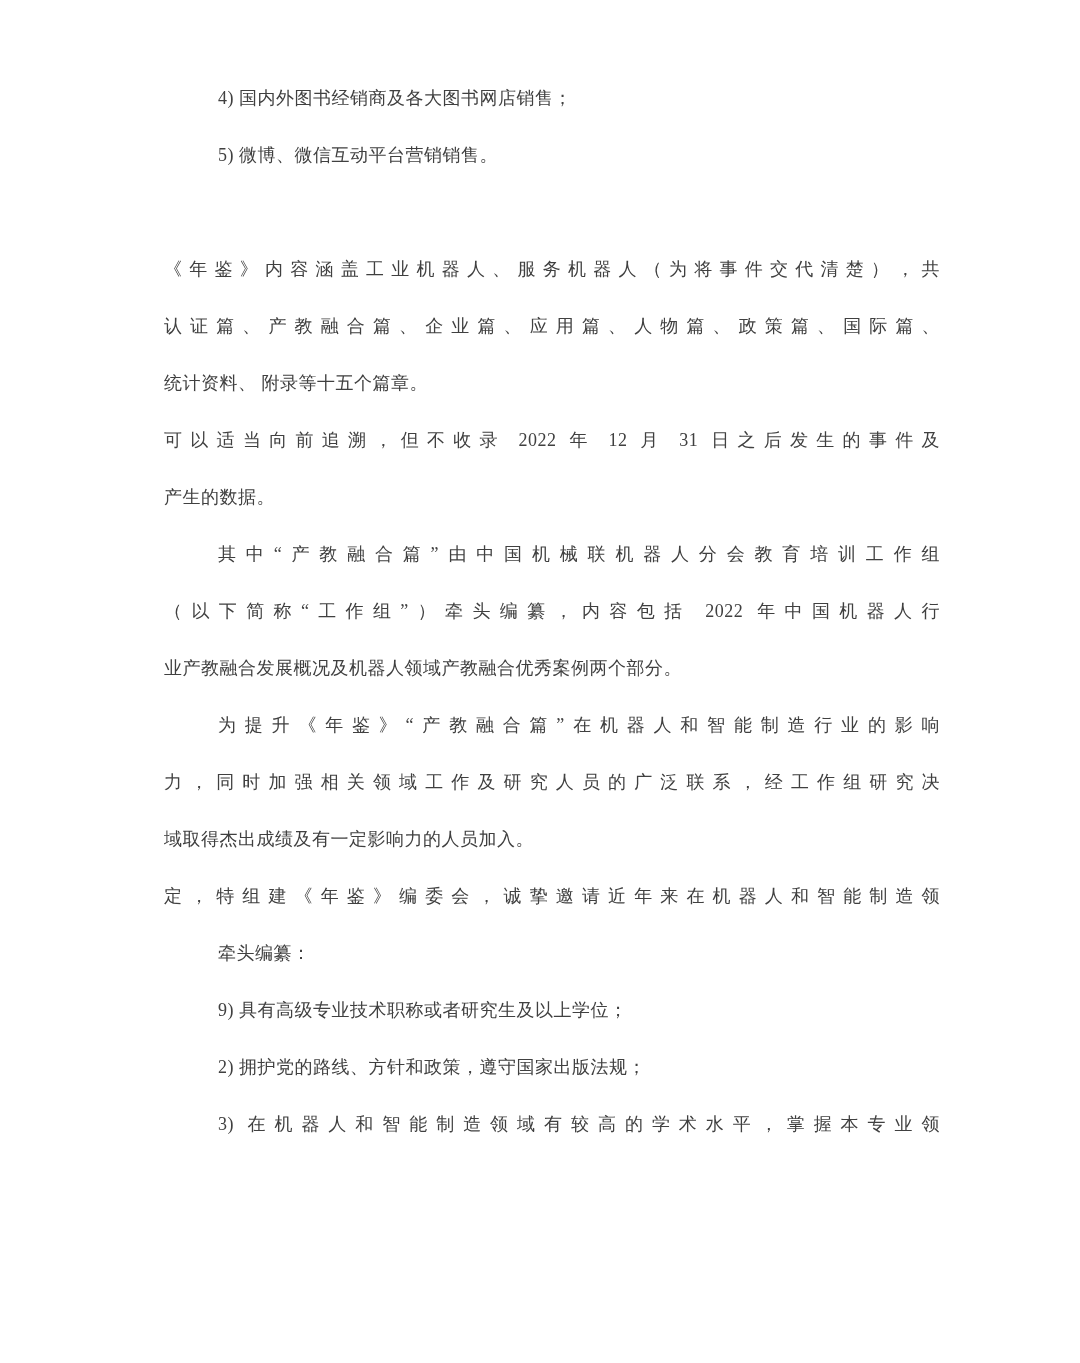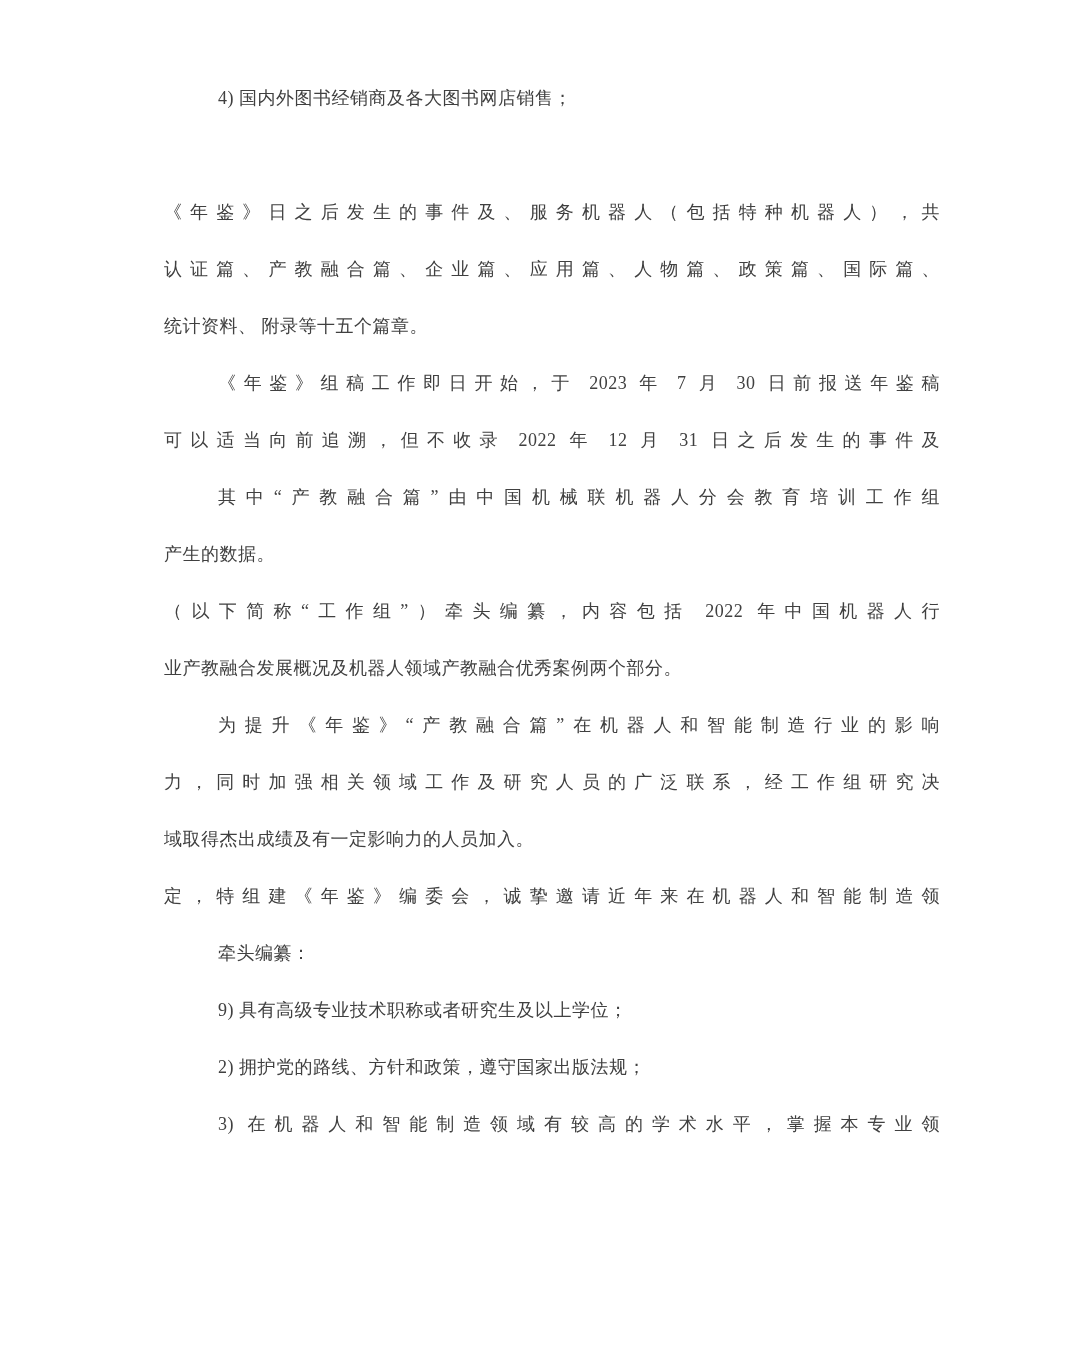--- a/index.html
+++ b/index.html
@@ -42,30 +42,30 @@
   .gap {
     margin-top: 57px;
   }
 </style>
 </head>
 <body>
 
 <div class="page">
 
   <div class="ln ind">4) 国内外图书经销商及各大图书网店销售；</div>
+  <div class="ln ind">5) 微博、微信互动平台营销销售。</div>
 
-  <div class="ln j gap">《年鉴》日之后发生的事件及、服务机器人（包括特种机器人），共</div>
+  <div class="ln j gap">《年鉴》内容涵盖工业机器人、服务机器人（为将事件交代清楚），共</div>
   <div class="ln j">认证篇、产教融合篇、企业篇、应用篇、人物篇、政策篇、国际篇、</div>
   <div class="ln">统计资料、 附录等十五个篇章。</div>
 
-  <div class="ln j ind">《年鉴》组稿工作即日开始，于 2023 年 7 月 30 日前报送年鉴稿</div>
   <div class="ln j">可以适当向前追溯，但不收录 2022 年 12 月 31 日之后发生的事件及</div>
+  <div class="ln">产生的数据。</div>
+
   <div class="ln j ind">其中“产教融合篇”由中国机械联机器人分会教育培训工作组</div>
-
-  <div class="ln">产生的数据。</div>
   <div class="ln j">（以下简称“工作组”）牵头编纂，内容包括 2022 年中国机器人行</div>
   <div class="ln">业产教融合发展概况及机器人领域产教融合优秀案例两个部分。</div>
 
   <div class="ln j ind">为提升《年鉴》“产教融合篇”在机器人和智能制造行业的影响</div>
   <div class="ln j">力，同时加强相关领域工作及研究人员的广泛联系，经工作组研究决</div>
   <div class="ln">域取得杰出成绩及有一定影响力的人员加入。</div>
   <div class="ln j">定，特组建《年鉴》编委会，诚挚邀请近年来在机器人和智能制造领</div>
 
   <div class="ln ind">牵头编纂：</div>
   <div class="ln ind">9) 具有高级专业技术职称或者研究生及以上学位；</div>

